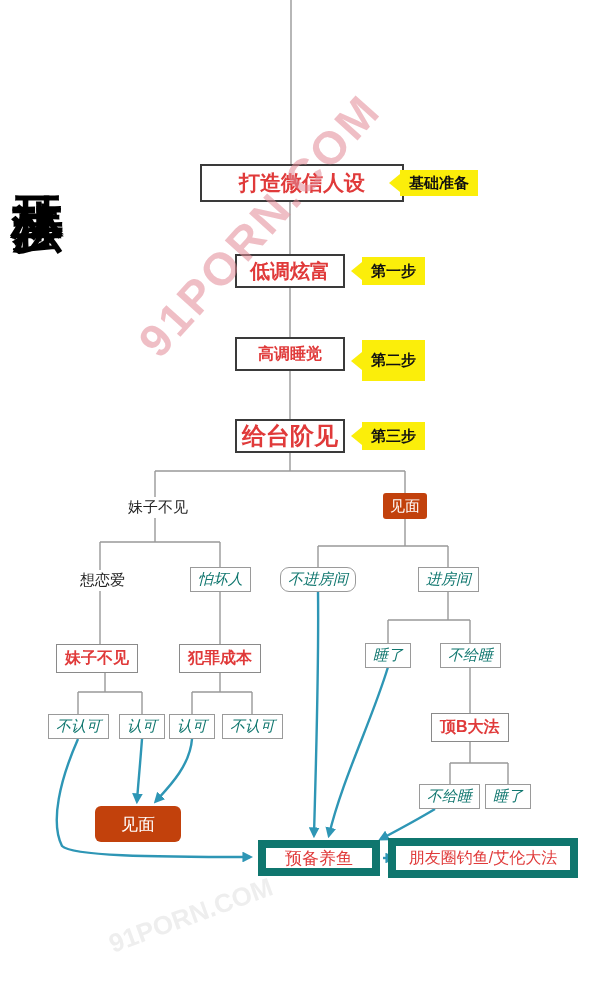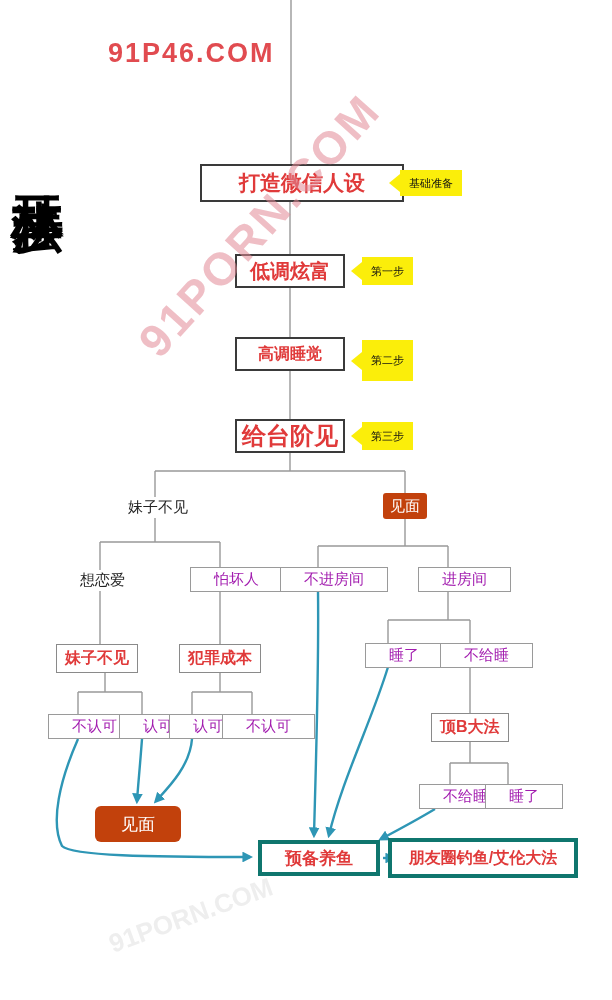--- a/index.html
+++ b/index.html
@@ -8,27 +8,27 @@
     position:relative; width:612px; height:1000px; background:#fff;
     overflow:hidden; font-family:"Liberation Sans", sans-serif;
   }
   .connectors { position:absolute; left:0; top:0; z-index:1; }
   .node {
     position:absolute; z-index:2; display:flex; align-items:center;
     justify-content:center; background:#fff; white-space:nowrap;
   }
   .box-main { border:2px solid #3a3a3a; color:#e03a3a; font-weight:bold; }
   .box-red  { border:1px solid #8a8a8a; color:#e03a3a; font-weight:bold; font-size:16px; padding:3px 8px; }
-  .box-small{ border:1px solid #9a9a9a; color:#a21caf; font-size:15px; padding:2px 23px; }
+  .box-small{ border:1px solid #9a9a9a; color:#0f766e; font-size:15px; padding:2px 7px;font-style:italic; }
   .plain    { position:absolute; z-index:2; background:#fff; color:#222; font-size:15px; padding:1px 3px; white-space:nowrap; }
   .box-teal { background:#c2410c; color:#fff; border:none; border-radius:3px; }
-  .box-outcome { border:4px solid #0f766e; color:#e03a3a; font-weight:bold; }
+  .box-outcome { border:8px solid #0f766e; color:#e03a3a; font-weight:normal; }
   .tag {
     position:absolute; z-index:2; background:#fbee0a; color:#111;
-    font-weight:normal; font-size:11px; display:flex; align-items:center;
+    font-weight:bold; font-size:15px; display:flex; align-items:center;
     padding:0 9px; white-space:nowrap;
   }
   .tag::before {
     content:""; position:absolute; right:100%; top:50%; transform:translateY(-50%);
     width:0; height:0; border-top:9px solid transparent;
     border-bottom:9px solid transparent; border-right:11px solid #fbee0a;
   }
   .wm-top {
     position:absolute; z-index:5; color:#e14b50; font-weight:bold; font-size:27px;
     letter-spacing:2px; text-shadow:0 0 4px rgba(255,255,255,.95), 0 0 2px rgba(255,255,255,.9);
@@ -79,21 +79,20 @@
       <path d="M142,739 C140,766 138,786 137,801" marker-end="url(#arr)"></path>
       <path d="M192,739 C190,766 168,788 156,801" marker-end="url(#arr)"></path>
       <path d="M78,739 C60,780 50,822 62,846 C72,856 150,857 250,857" marker-end="url(#arr)"></path>
       <path d="M318,591 C319,670 316,760 314,835" marker-end="url(#arr)"></path>
       <path d="M388,667 C372,720 342,780 329,835" marker-end="url(#arr)"></path>
       <path d="M435,809 C415,821 398,830 381,839" marker-end="url(#arr)"></path>
       <path d="M383,858 H393" marker-end="url(#arr)"></path>
     </g>
   </svg>
 
-  <div class="wm-top" style="left:108px; top:38px;">91P46.COM</div>
 
   <div class="wm-diag" style="left:93px; top:200px; width:330px;">91PORN.COM</div>
 
   <div class="wm-faint" style="left:105px; top:900px;">91PORN.COM</div>
 
   <div class="side-title" style="left:12px; top:152px;">林林三步法</div>
 
   <div class="node box-main" style="left:200px; top:164px; width:204px; height:38px; font-size:21px;">打造微信人设</div>
   <div class="tag" style="left:400px; top:170px; height:26px;">基础准备</div>
 
@@ -104,21 +103,21 @@
   <div class="tag" style="left:362px; top:340px; height:41px;">第二步</div>
 
   <div class="node box-main" style="left:235px; top:419px; width:110px; height:34px; font-size:24px;">给台阶见</div>
   <div class="tag" style="left:362px; top:422px; height:28px;">第三步</div>
 
   <div class="plain" style="left:125px; top:497px;text-align:center;">妹子不见</div>
   <div class="node box-teal" style="left:383px; top:493px; width:44px; height:26px; font-size:15px;">见面</div>
 
   <div class="plain" style="left:77px; top:570px;">想恋爱</div>
   <div class="node box-small" style="left:190px; top:567px;">怕坏人</div>
-  <div class="node box-small" style="left:280px; top:567px;">不进房间</div>
+  <div class="node box-small" style="left:280px; top:567px;border-radius:9px;">不进房间</div>
   <div class="node box-small" style="left:418px; top:567px;">进房间</div>
 
   <div class="node box-red" style="left:56px; top:644px;">妹子不见</div>
   <div class="node box-red" style="left:179px; top:644px;">犯罪成本</div>
   <div class="node box-small" style="left:365px; top:643px;">睡了</div>
   <div class="node box-small" style="left:440px; top:643px;">不给睡</div>
 
   <div class="node box-small" style="left:48px; top:714px;">不认可</div>
   <div class="node box-small" style="left:119px; top:714px;">认可</div>
   <div class="node box-small" style="left:169px; top:714px;">认可</div>

